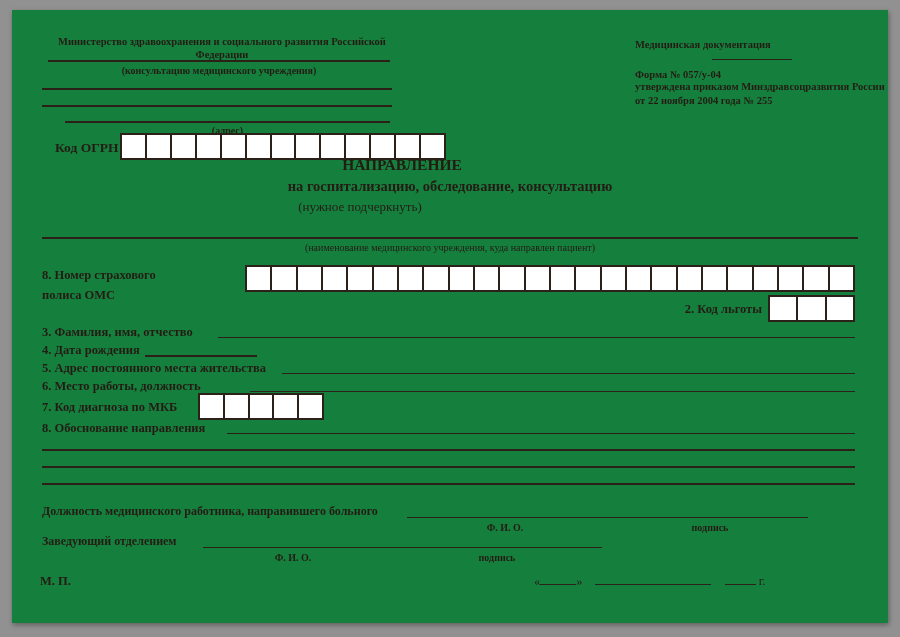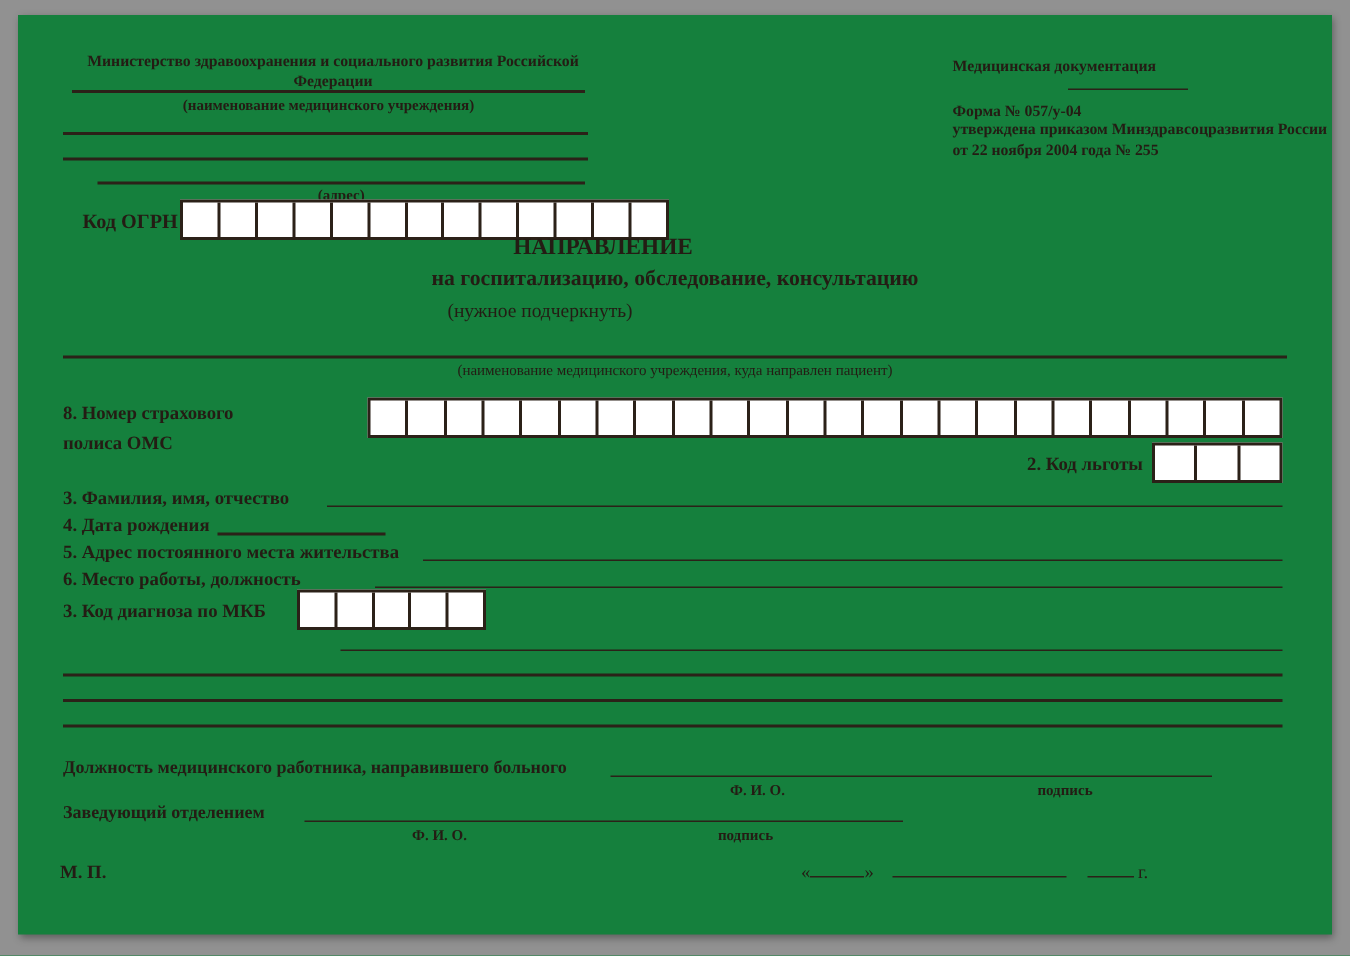--- a/index.html
+++ b/index.html
@@ -35,21 +35,21 @@
   .boxrow i:first-child{border-left:none;}
   .du{display:inline-block;border-bottom:1.8px solid #2b2118;height:12px;vertical-align:baseline;}
 </style>
 </head>
 <body>
 
 <div class="page">
 
   <div class="abs ctr t105 b" style="left:36px;top:25px;width:348px;">Министерство здравоохранения и социального развития Российской Федерации</div>
   <div class="uline" style="left:36px;top:50px;width:342px;"></div>
-  <div class="abs ctr t10 b" style="left:36px;top:55px;width:342px;">(наименование медицинского учреждения)</div>
+  <div class="abs ctr t10 b" style="left:36px;top:55px;width:342px;">(консультацию медицинского учреждения)</div>
   <div class="uline" style="left:30px;top:78px;width:350px;"></div>
   <div class="uline" style="left:30px;top:95px;width:350px;"></div>
   <div class="uline" style="left:53px;top:111px;width:325px;"></div>
   <div class="abs ctr t10 b" style="left:53px;top:115px;width:325px;">(адрес)</div>
 
   <div class="abs t105 b" style="left:623px;top:28px;">Медицинская документация</div>
   <div class="abs t105 b" style="left:623px;top:42px;margin-top:16px;">Форма № 057/у-04</div>
   <div class="uline thin" style="left:700px;top:49px;width:80px;"></div>
   <div class="abs t105 b" style="left:623px;top:70px;">утверждена приказом Минздравсоцразвития России</div>
   <div class="abs t105 b" style="left:623px;top:84px;">от 22 ноября 2004 года № 255</div>
@@ -119,29 +119,30 @@
 
   <div class="abs t125 b" style="left:30px;top:333px;">4. Дата рождения</div>
   <div class="uline" style="left:133px;top:345px;width:112px;"></div>
 
   <div class="abs t125 b" style="left:30px;top:351px;">5. Адрес постоянного места жительства</div>
   <div class="uline thin" style="left:270px;top:363px;width:573px;"></div>
 
   <div class="abs t125 b" style="left:30px;top:369px;">6. Место работы, должность</div>
   <div class="uline thin" style="left:238px;top:381px;width:605px;"></div>
 
-  <div class="abs t125 b" style="left:30px;top:390px;">3. Код диагноза по МКБ</div>
+  <div class="abs t125 b" style="left:30px;top:390px;">7. Код диагноза по МКБ</div>
   <div class="boxrow" style="left:186px;top:383px;width:126px;height:27px;">
       <i></i>
       <i></i>
       <i></i>
       <i></i>
       <i></i>
     </div>
 
+  <div class="abs t125 b" style="left:30px;top:411px;">8. Обоснование направления</div>
   <div class="uline thin" style="left:215px;top:423px;width:628px;"></div>
 
   <div class="uline" style="left:30px;top:439px;width:813px;"></div>
   <div class="uline" style="left:30px;top:456px;width:813px;"></div>
   <div class="uline" style="left:30px;top:473px;width:813px;"></div>
 
   <div class="abs t12 b" style="left:30px;top:494px;">Должность медицинского работника, направившего больного</div>
   <div class="uline thin" style="left:395px;top:507px;width:401px;"></div>
   <div class="abs ctr t10 b" style="left:433px;top:512px;width:120px;">Ф. И. О.</div>
   <div class="abs ctr t10 b" style="left:638px;top:512px;width:120px;">подпись</div>

